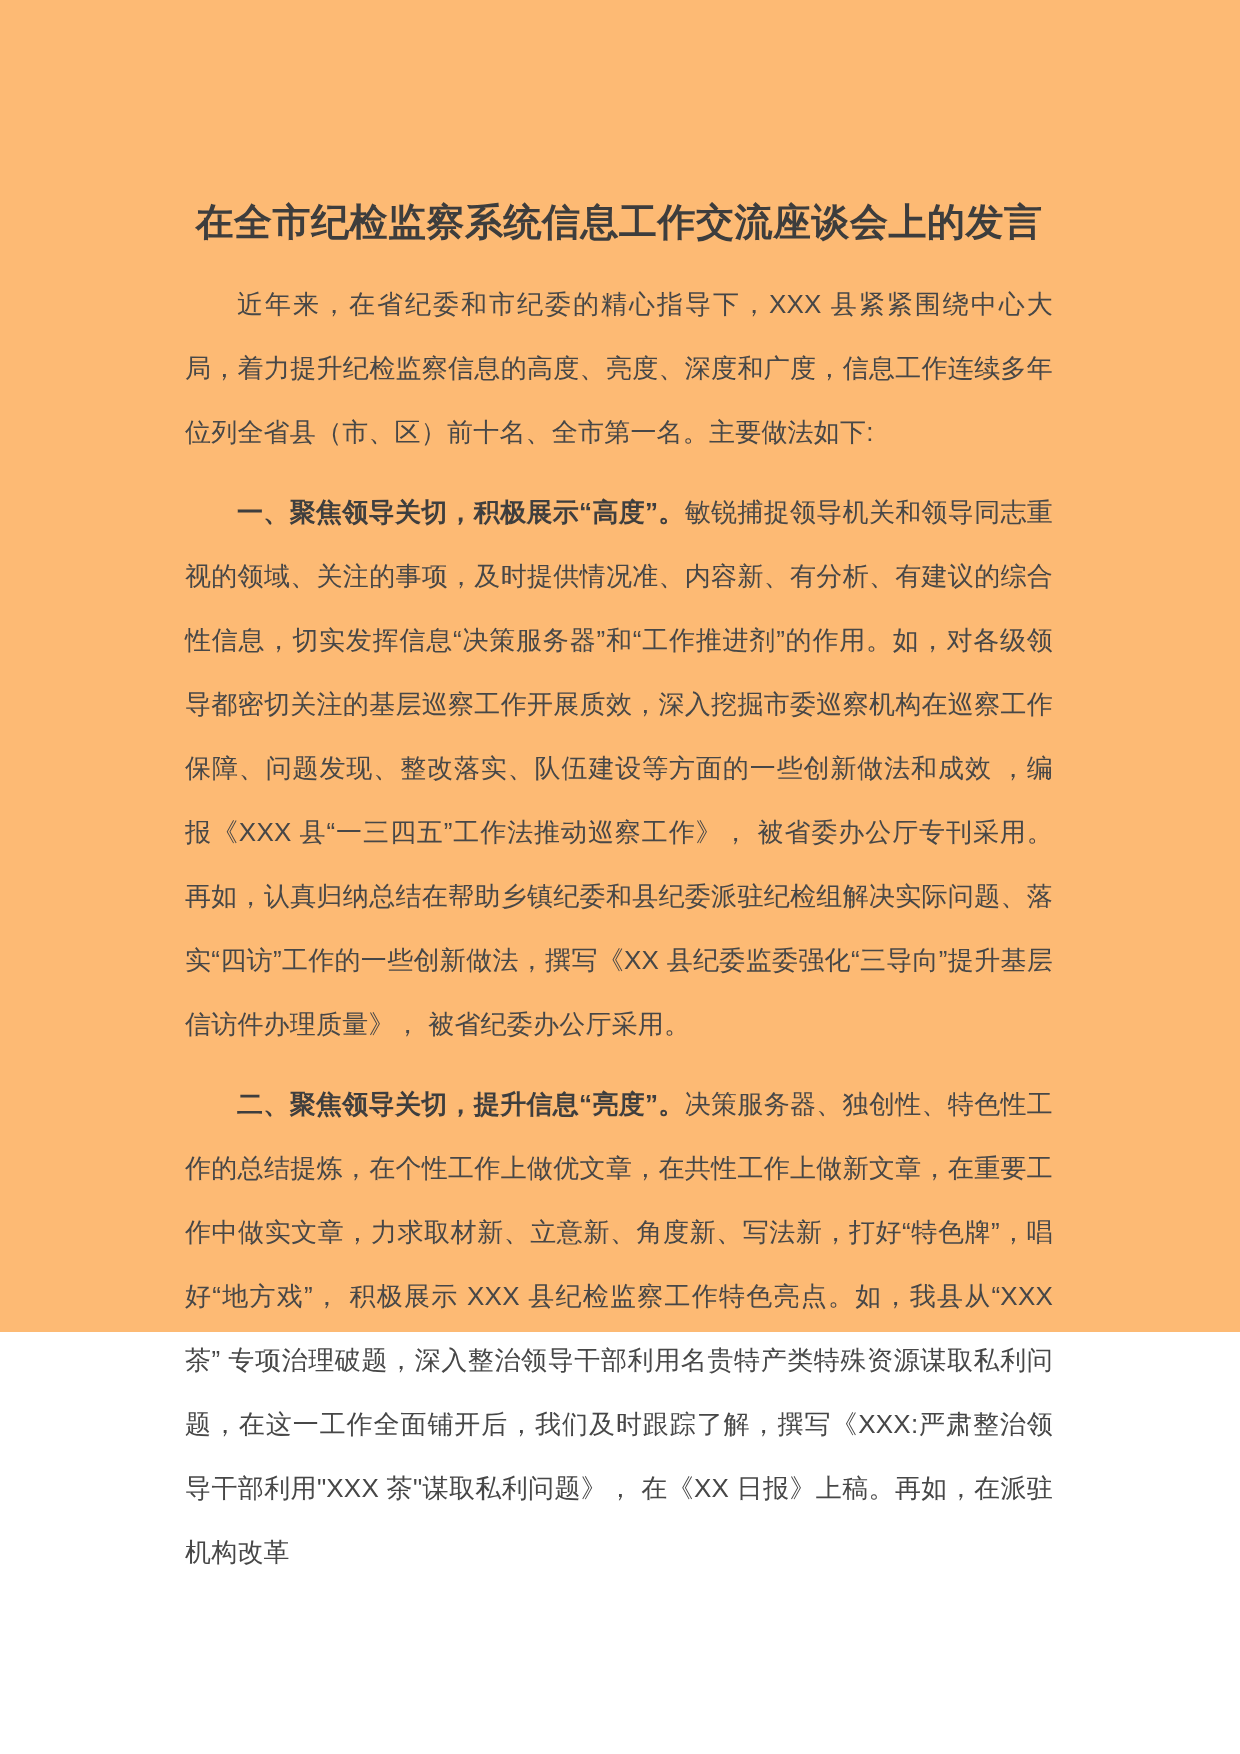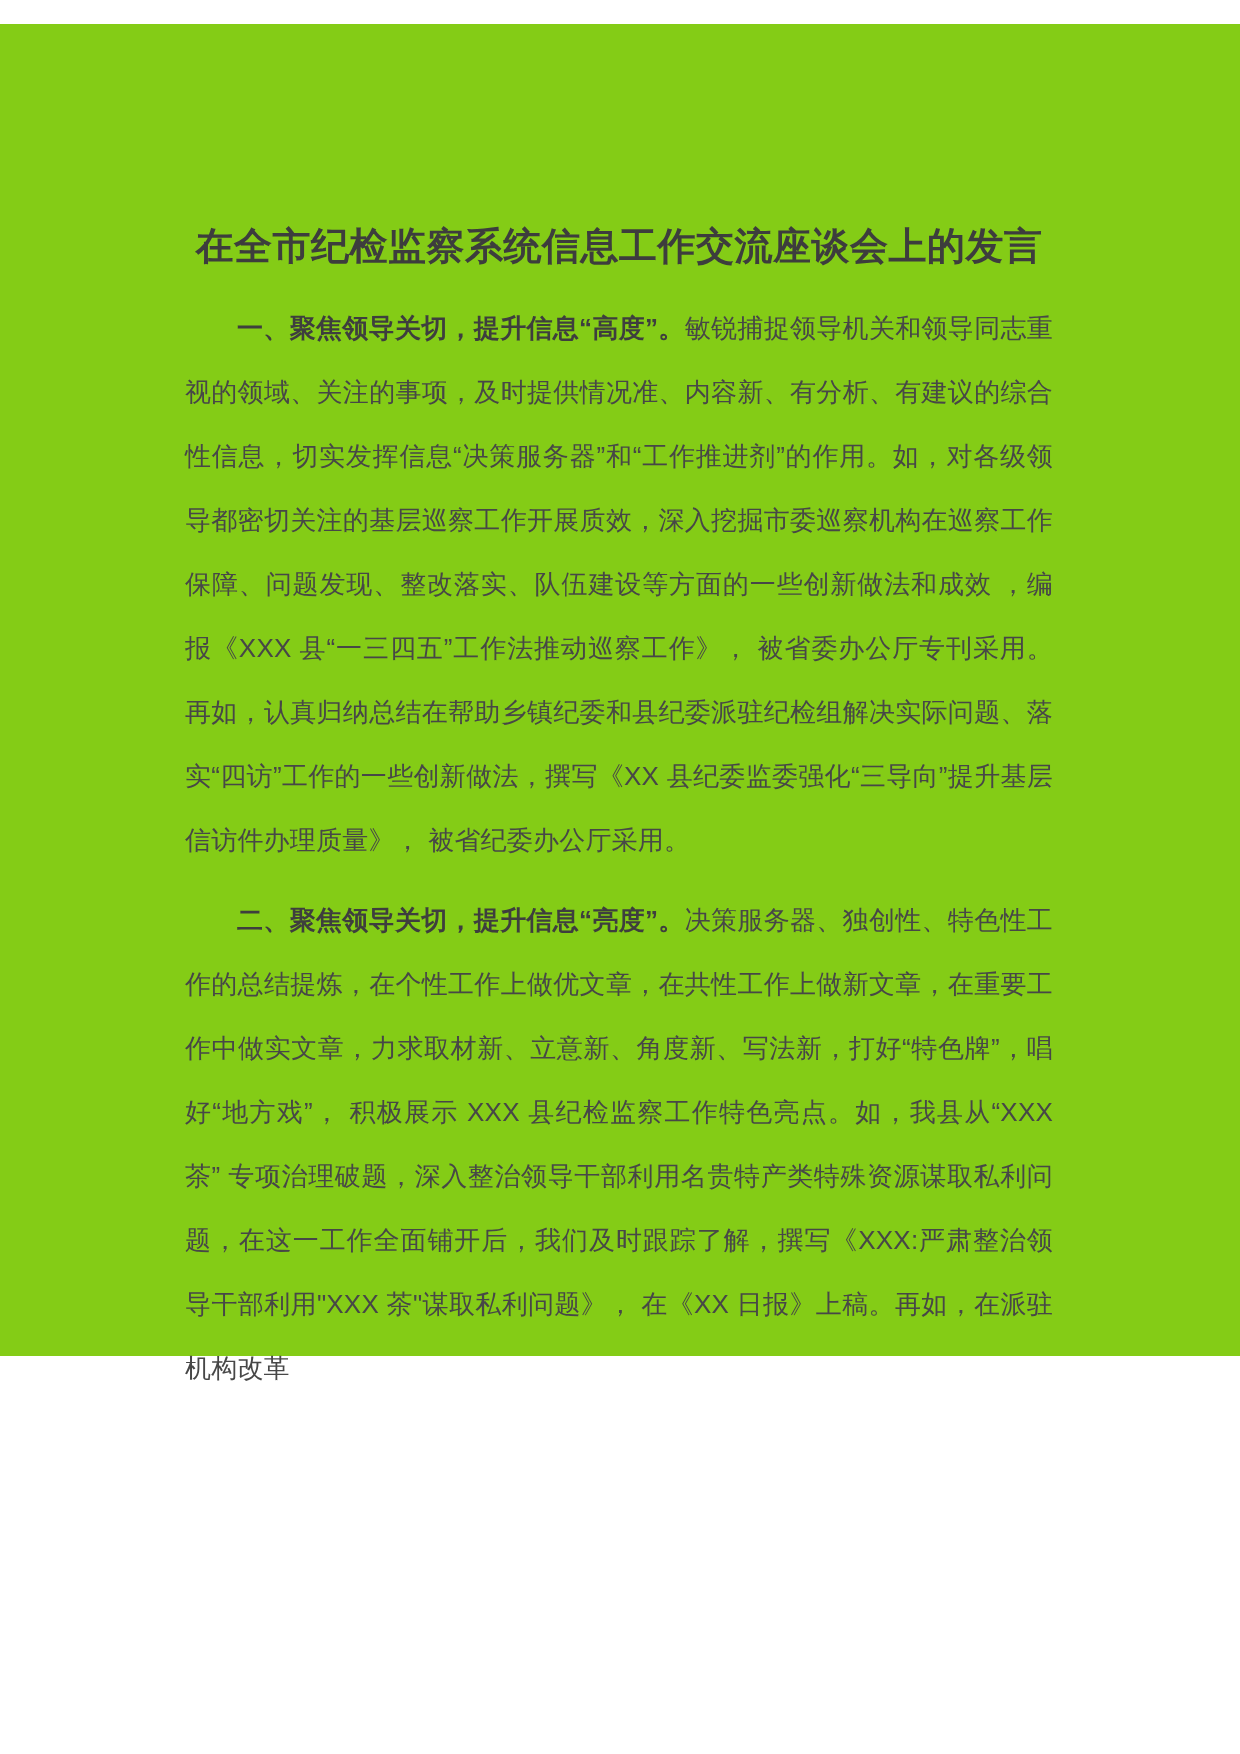--- a/index.html
+++ b/index.html
@@ -11,22 +11,21 @@
     width: 1240px;
     height: 1754px;
     overflow: hidden;
     font-family: "Liberation Sans", "DejaVu Sans", sans-serif;
   }
   .page {
     box-sizing: border-box;
     width: 1240px;
     height: 1332px;
     padding: 196px 187px 0 185px;
-    background: #84cc16;
-    margin-top: 24px;
+    background: #fdba74;
   }
   .doc-title {
     margin: 0 0 24px 0;
     font-size: 38px;
     line-height: 52px;
     font-weight: 700;
     text-align: center;
     color: #3d3d3d;
     letter-spacing: 0.5px;
   }
@@ -43,16 +42,17 @@
     font-weight: 700;
     color: #3e3e3e;
   }
 </style>
 </head>
 <body>
 
 <div class="page">
   <h1 class="doc-title">在全市纪检监察系统信息工作交流座谈会上的发言</h1>
   <div>
-      <p class="para"><b class="lead">一、聚焦领导关切，提升信息“高度”。</b><span>敏锐捕捉领导机关和领导同志重视的领域、关注的事项，及时提供情况准、内容新、有分析、有建议的综合性信息，切实发挥信息“决策服务器”和“工作推进剂”的作用。如，对各级领导都密切关注的基层巡察工作开展质效，深入挖掘市委巡察机构在巡察工作保障、问题发现、整改落实、队伍建设等方面的一些创新做法和成效 ，编报《XXX 县“一三四五”工作法推动巡察工作》， 被省委办公厅专刊采用。再如，认真归纳总结在帮助乡镇纪委和县纪委派驻纪检组解决实际问题、落实“四访”工作的一些创新做法，撰写《XX 县纪委监委强化“三导向”提升基层信访件办理质量》， 被省纪委办公厅采用。</span></p>
+      <p class="para"><span>近年来，在省纪委和市纪委的精心指导下，XXX 县紧紧围绕中心大局，着力提升纪检监察信息的高度、亮度、深度和广度，信息工作连续多年位列全省县（市、区）前十名、全市第一名。主要做法如下:</span></p>
+      <p class="para"><b class="lead">一、聚焦领导关切，积极展示“高度”。</b><span>敏锐捕捉领导机关和领导同志重视的领域、关注的事项，及时提供情况准、内容新、有分析、有建议的综合性信息，切实发挥信息“决策服务器”和“工作推进剂”的作用。如，对各级领导都密切关注的基层巡察工作开展质效，深入挖掘市委巡察机构在巡察工作保障、问题发现、整改落实、队伍建设等方面的一些创新做法和成效 ，编报《XXX 县“一三四五”工作法推动巡察工作》， 被省委办公厅专刊采用。再如，认真归纳总结在帮助乡镇纪委和县纪委派驻纪检组解决实际问题、落实“四访”工作的一些创新做法，撰写《XX 县纪委监委强化“三导向”提升基层信访件办理质量》， 被省纪委办公厅采用。</span></p>
       <p class="para"><b class="lead">二、聚焦领导关切，提升信息“亮度”。</b><span>决策服务器、独创性、特色性工作的总结提炼，在个性工作上做优文章，在共性工作上做新文章，在重要工作中做实文章，力求取材新、立意新、角度新、写法新，打好“特色牌”，唱好“地方戏”， 积极展示 XXX 县纪检监察工作特色亮点。如，我县从“XXX 茶” 专项治理破题，深入整治领导干部利用名贵特产类特殊资源谋取私利问题，在这一工作全面铺开后，我们及时跟踪了解，撰写《XXX:严肃整治领导干部利用"XXX 茶"谋取私利问题》， 在《XX 日报》上稿。再如，在派驻机构改革</span></p>
     </div>
 </div>
 
 </body></html>

